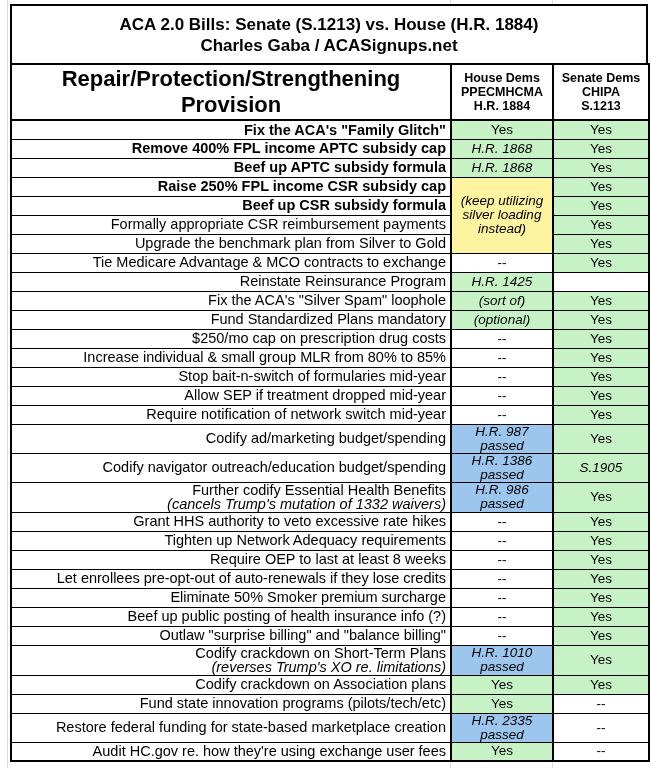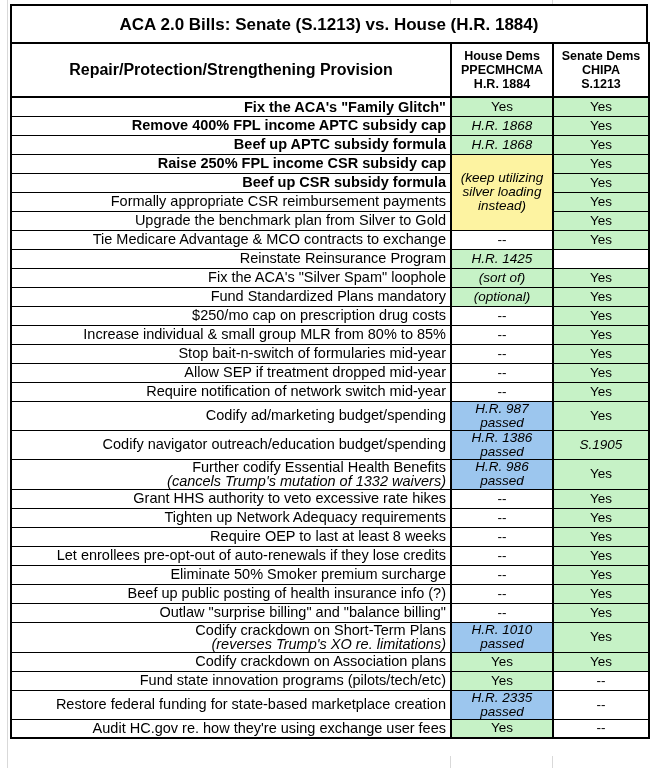--- a/index.html
+++ b/index.html
@@ -54,21 +54,21 @@
   }
   th:first-child,td.provision{border-right-width:2px;}
   th:nth-child(2),td.h-col{border-right-width:2px;}
 
   thead th{
     height:54px;
     border-bottom-width:2px;
     background:#fff;
     font-weight:bold;
   }
-  th.prov-head{font-size:16px;text-align:center;}
+  th.prov-head{font-size:22px;text-align:center;}
   th.bill-head{
     font-size:12.5px;line-height:14px;white-space:pre-line;text-align:center;
   }
 
   tr.single{height:19px;}
   tr.tall{height:29px;}
 
   td.provision{
     text-align:right;
     padding:0 4px 0 2px;
@@ -96,20 +96,21 @@
 
 <div class="margin-line-v" id="left-gridline"></div>
 <div class="margin-line-v" id="top-stub-1"></div>
 <div class="margin-line-v" id="top-stub-2"></div>
 <div class="margin-line-v" id="bottom-stub-1"></div>
 <div class="margin-line-v" id="bottom-stub-2"></div>
 
 <div class="sheet">
   <div class="title-box">
     <div>ACA 2.0 Bills: Senate (S.1213) vs. House (H.R. 1884)</div>
+    <div>Charles Gaba / ACASignups.net</div>
   </div>
 
   <table>
     <colgroup>
       <col class="c-prov">
         <col class="c-house">
         <col class="c-senate">
     </colgroup>
     <thead>
       <tr>

